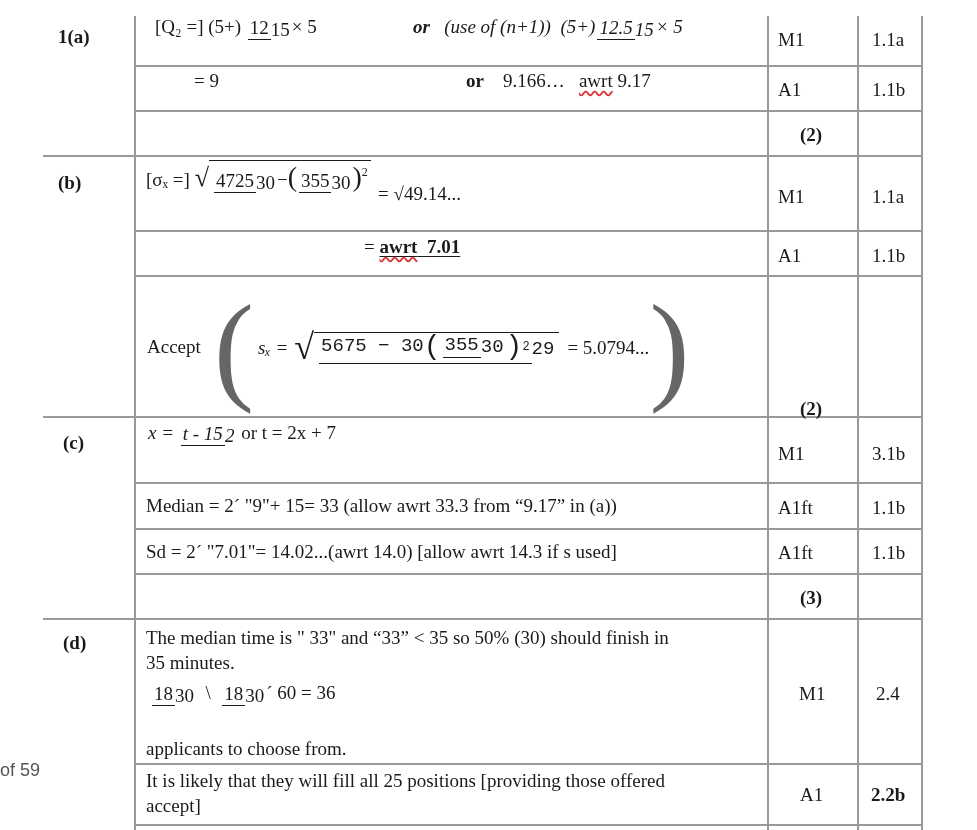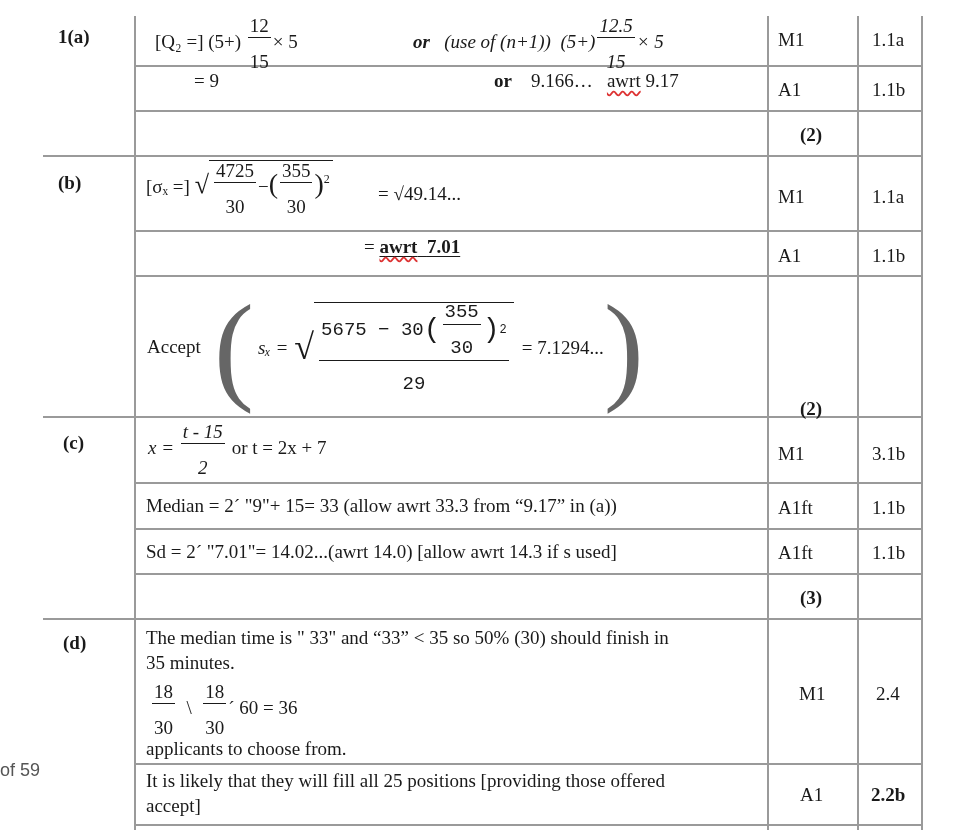--- a/index.html
+++ b/index.html
@@ -2,21 +2,21 @@
 <html><head>
 <meta charset="utf-8">
 <style>
   html, body { margin:0; padding:0; background:#ffffff; }
   body { width:977px; height:830px; position:relative; overflow:hidden;
          font-family:"Liberation Serif", "DejaVu Serif", serif; color:#1a1a1a; }
   .hl { position:absolute; height:2px; background:#9a9a9a; }
   .vl { position:absolute; width:2px; background:#9a9a9a; }
   .t { position:absolute; font-size:19px; white-space:nowrap; line-height:1.15; }
   .b { font-weight:bold; }
-  .frac { display:inline-flex; flex-direction:column; align-items:center; vertical-align:middle; line-height:1; margin:0 2px;gap:12px; }
+  .frac { display:inline-flex; flex-direction:row; align-items:center; vertical-align:middle; line-height:1; margin:0 2px; }
   .frac .n { padding:0 2px 2px; border-bottom:1.5px solid #1a1a1a; }
   .frac .d { padding-top:2px; }
   .i { font-style:italic; }
   .sup { font-size:12px; vertical-align:10px; }
   .sq { display:inline-block; border-top:1.5px solid #1a1a1a; padding:0 3px; }
   .wavy { text-decoration:underline wavy #d33; text-underline-offset:3px; }
   .ul { text-decoration:underline; text-underline-offset:3px; }
   .side { position:absolute; left:0; top:760px; font-family:"Liberation Sans", sans-serif; font-size:18px; color:#555; }
 </style>
 </head>
@@ -56,21 +56,21 @@
   <span>(use of (n+1))</span>&nbsp;
   <span>(5+)</span><span class="frac">
       <span class="n">12.5</span>
       <span class="d">15</span>
     </span><span>× 5</span>
 </div>
 <div class="t" style="left:778px;top:29px;">M1</div>
 <div class="t" style="left:872px;top:29px;">1.1a</div>
 
 <div class="t" style="left:194px;top:70px;">= 9</div>
-<div class="t" style="left:494px;top:70px;">
+<div class="t" style="left:466px;top:70px;">
   <span class="b">or</span>&nbsp;&nbsp;&nbsp;
   <span>9.166…</span>&nbsp;&nbsp;
   <span class="wavy">awrt</span>
   <span>9.17</span>
 </div>
 <div class="t" style="left:778px;top:79px;">A1</div>
 <div class="t" style="left:872px;top:79px;">1.1b</div>
 <div class="t b" style="left:800px;top:124px;">(2)</div>
 
 <div class="t b" style="left:58px;top:172px;">(b)</div>
@@ -108,21 +108,21 @@
           <span class="frac">
             <span class="n">355</span>
             <span class="d">30</span>
           </span>
           <span style="font-size:28px;">)</span>
           <span class="sup">2</span>
         </span>
       <span class="d">29</span>
     </span>
   </span>
-  <span style="margin-left:8px;">= 7.1294...</span>
+  <span style="margin-left:8px;">= 5.0794...</span>
   <span style="font-size:120px;font-weight:100;color:#666;line-height:1;">)</span>
 </div>
 <div class="t b" style="left:800px;top:398px;">(2)</div>
 
 <div class="t b" style="left:63px;top:432px;">(c)</div>
 <div class="t" style="left:148px;top:422px;">
   <span class="i">x =</span>
   <span class="frac i">
       <span class="n">t - 15</span>
       <span class="d">2</span>

